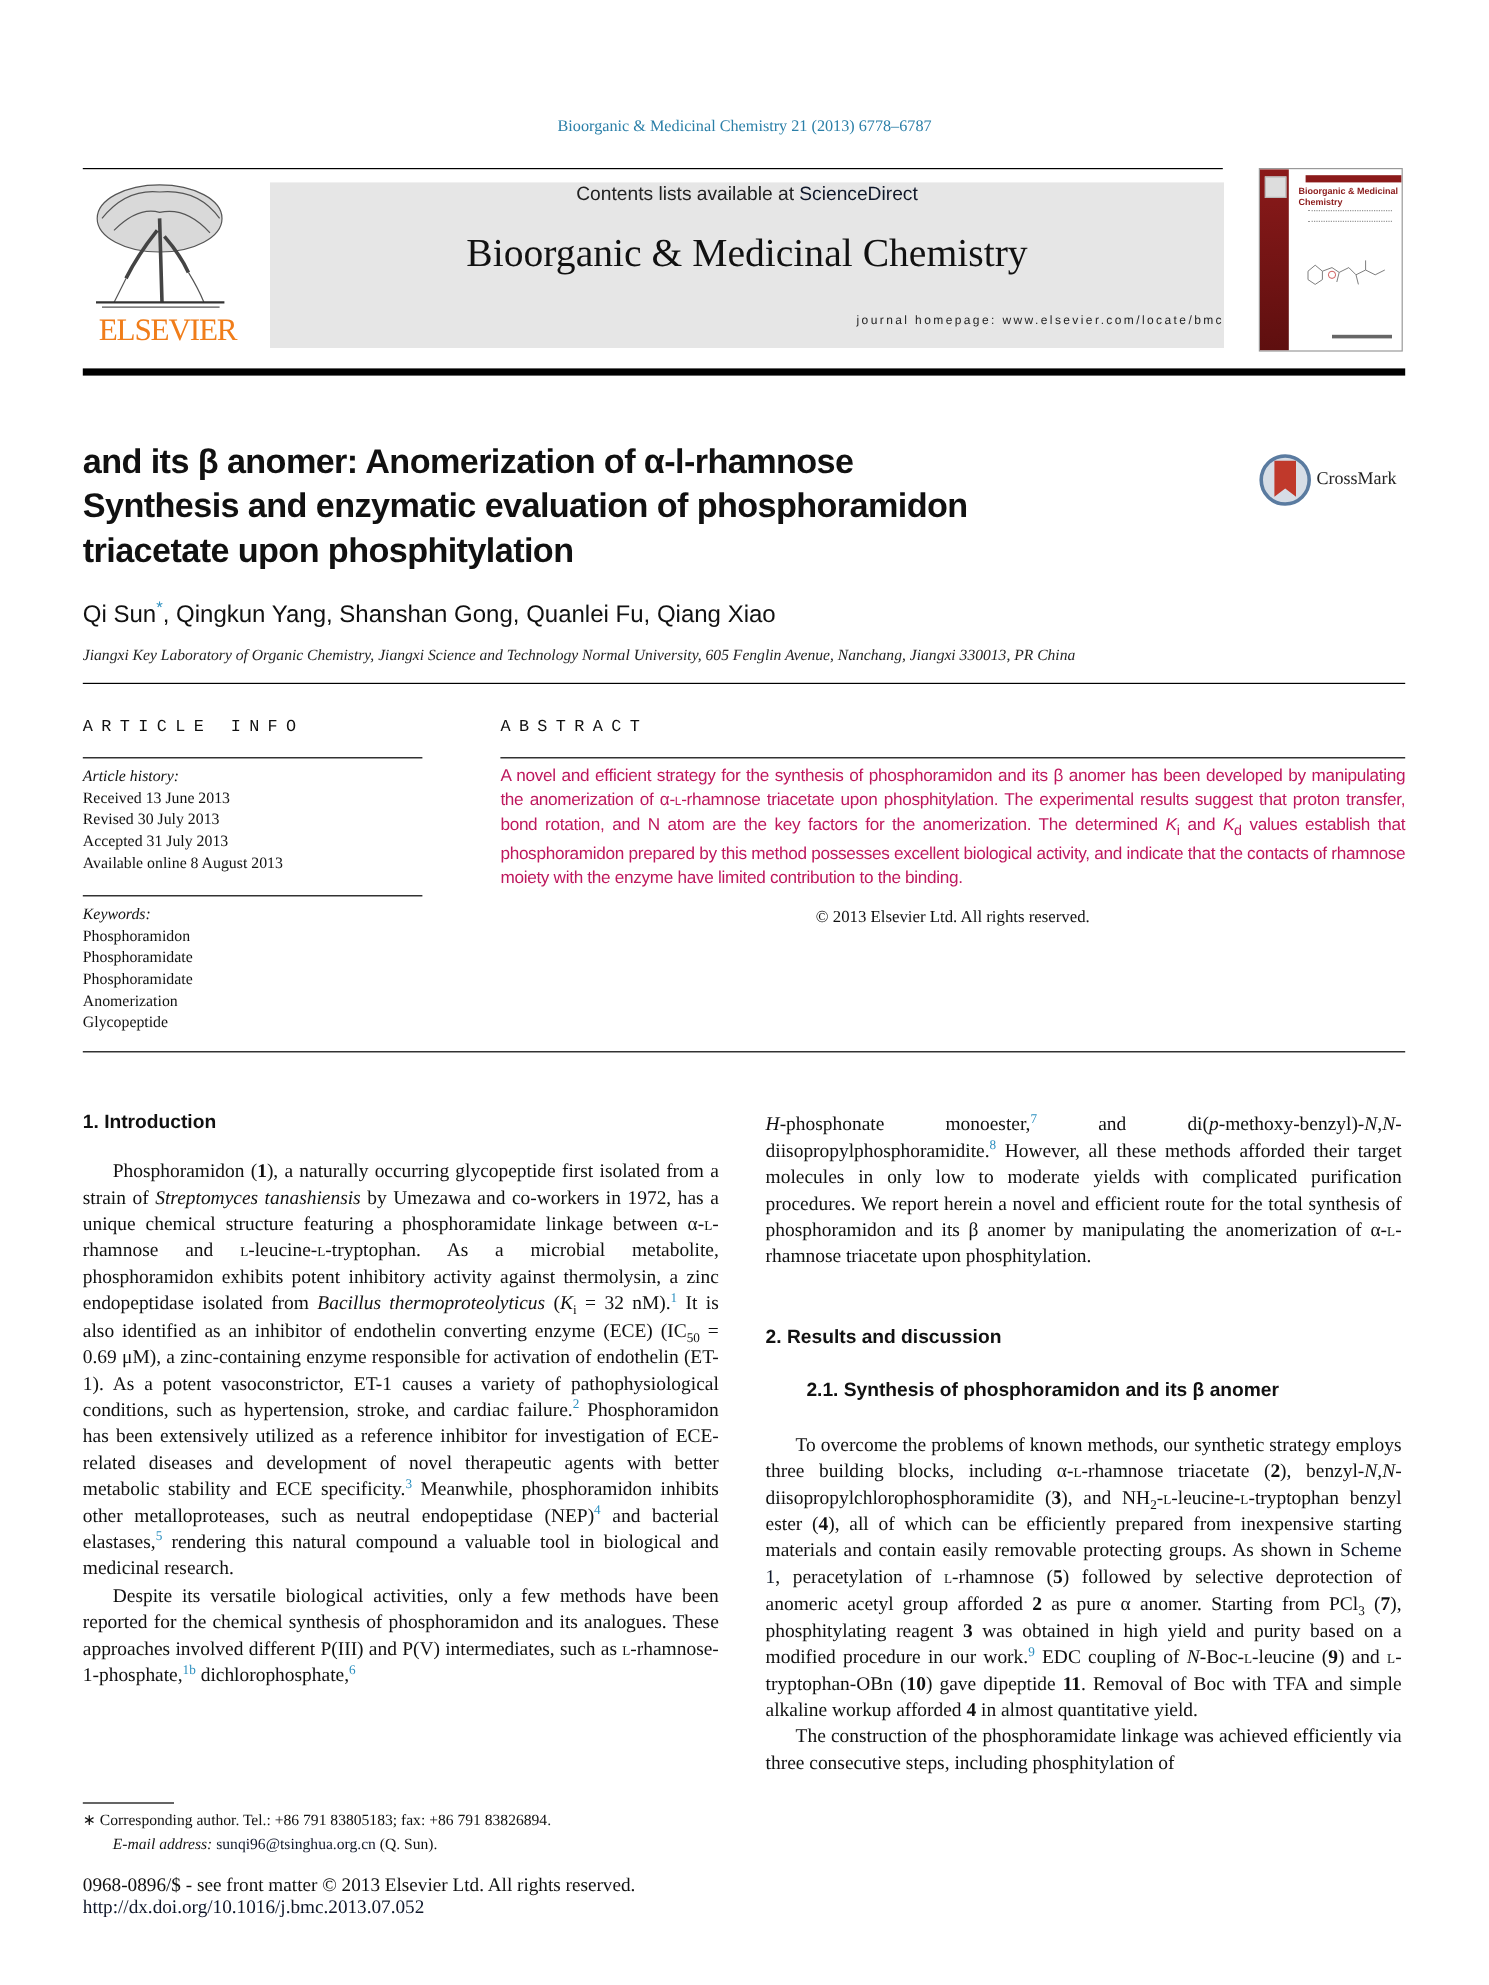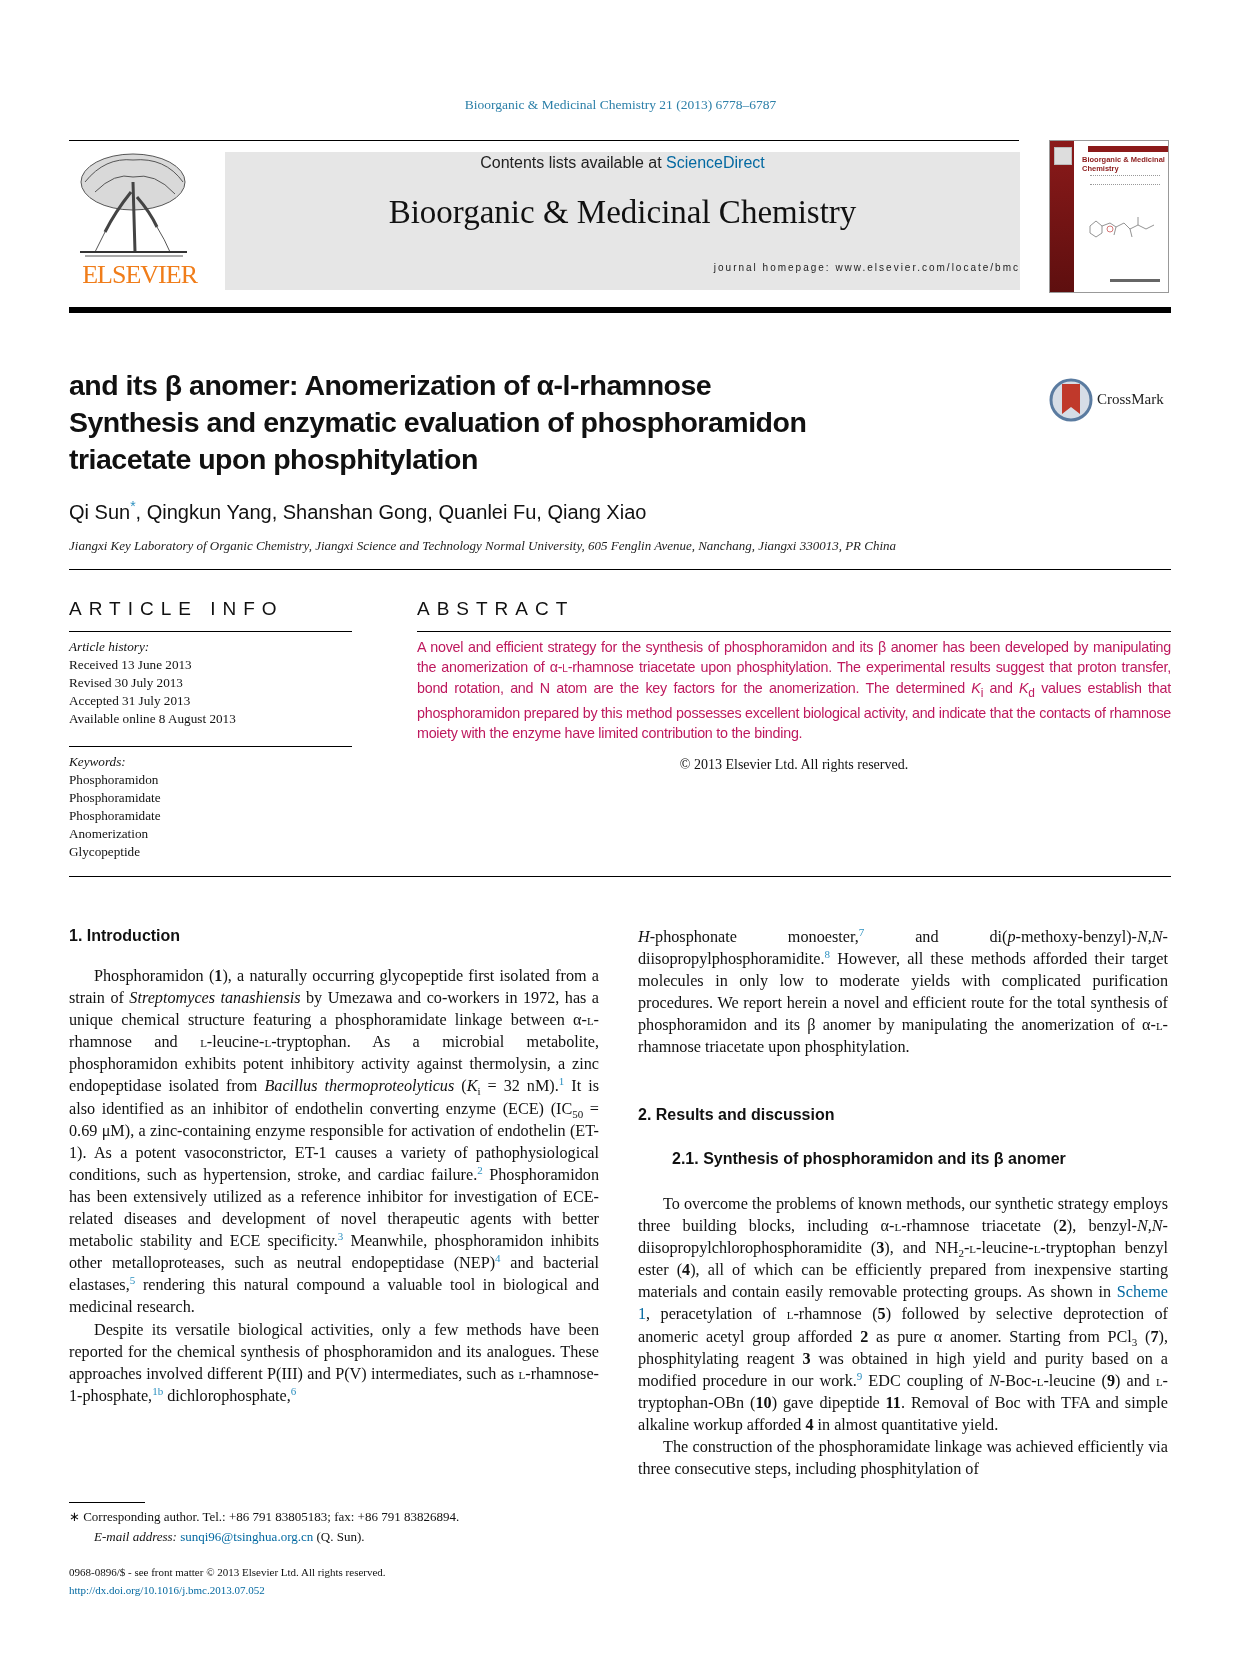--- a/index.html
+++ b/index.html
@@ -1,18 +1,18 @@
 <!DOCTYPE html>
 <html><head>
   <meta charset="utf-8">
   <style>
     html, body { margin: 0; padding: 0; background: #ffffff; }
     body { width: 1241px; height: 1654px; position: relative; overflow: hidden; color: #111; font-family: "Liberation Serif", serif; }
     .abs { position: absolute; }
-    .link { color: #0369a1; }
+    .link { color: #0f172a; }
     .journal-ref { left: 0; width: 1241px; top: 97px; text-align: center; font-size: 13.5px; color: #2b7fa8; }
     .rule-top { left: 69px; top: 140px; width: 950px; height: 1px; background: #000; }
     .logo { left: 69px; top: 152px; width: 128px; height: 140px; }
     .logo-tree { position: absolute; left: 6px; top: 0; width: 116px; height: 108px; }
     .logo-text { position: absolute; left: 0; top: 108px; width: 128px; text-align: right; color: #f07d1a; font-family: "Liberation Serif", serif; font-size: 26px; letter-spacing: -1px; }
     .banner { left: 225px; top: 152px; width: 795px; height: 138px; background: #e6e6e6; }
     .banner-contents { position: absolute; left: 0; width: 795px; top: 2px; text-align: center; font-family: "Liberation Sans", sans-serif; font-size: 16px; color: #222; }
     .banner-title { position: absolute; left: 0; width: 795px; top: 42px; text-align: center; font-family: "Liberation Serif", serif; font-size: 33px; color: #111; }
     .banner-home { position: absolute; left: 0; width: 795px; top: 110px; text-align: right; font-family: "Liberation Sans", sans-serif; font-size: 10px; letter-spacing: 2px; color: #222; }
     .cover { left: 1049px; top: 140px; width: 118px; height: 151px; border: 1px solid #999; background: #fff; overflow: hidden; }
@@ -24,21 +24,21 @@
     .cover-mol { position: absolute; left: 38px; top: 70px; width: 70px; height: 30px; }
     .cover-foot { position: absolute; left: 60px; top: 138px; width: 50px; height: 3px; background: #666; }
     .rule-thick { left: 69px; top: 307px; width: 1102px; height: 6px; background: #000; }
     .title { left: 69px; top: 367px; width: 840px; font-family: "Liberation Sans", sans-serif; font-weight: bold; font-size: 28.5px; line-height: 37px; color: #111; letter-spacing: -0.5px; }
     .crossmark { left: 1049px; top: 378px; width: 130px; height: 44px; }
     .crossmark-text { position: absolute; left: 48px; top: 13px; font-family: "Liberation Serif", serif; font-size: 15px; color: #222; }
     .authors { left: 69px; top: 498px; font-family: "Liberation Sans", sans-serif; font-size: 20px; color: #111; }
     .authors sup { color: #2b8fbf; font-size: 14px; }
     .affil { left: 69px; top: 538px; width: 1100px; font-style: italic; font-size: 13px; color: #222; }
     .rule-mid { left: 69px; top: 569px; width: 1102px; height: 1px; background: #000; }
-    .sect-cap { font-family: Liberation Sans, sans-serif; font-size: 19px; letter-spacing: 7px; color: #111; }
+    .sect-cap { font-family: Liberation Mono, monospace; font-size: 14px; letter-spacing: 7px; color: #111; }
     .ai-head { left: 69px; top: 598px; }
     .ab-head { left: 417px; top: 598px; }
     .rule-ai1 { left: 69px; top: 631px; width: 283px; height: 1px; background: #000; }
     .rule-ab1 { left: 417px; top: 631px; width: 754px; height: 1px; background: #000; }
     .ai-block { left: 69px; width: 283px; font-size: 13.2px; line-height: 18px; color: #111; }
     .ai-block .lbl { font-style: italic; }
     .hist { top: 638px; }
     .rule-ai2 { left: 69px; top: 746px; width: 283px; height: 1px; background: #000; }
     .kw { top: 753px; }
     .abstract { left: 417px; top: 637px; width: 754px; font-family: "Liberation Sans", sans-serif; font-size: 14.3px; line-height: 20.3px; text-align: justify; color: #be185d; letter-spacing: -0.25px; }
@@ -54,21 +54,21 @@
     .h2 { font-family: "Liberation Sans", sans-serif; font-weight: bold; font-size: 16px; color: #111; margin-left: 34px; }
     .col-left { left: 69px; top: 965px; }
     .intro-head { left: 69px; top: 927px; }
     .col-right-1 { left: 638px; top: 926px; }
     .res-head { left: 638px; top: 1106px; }
     .sub-head { left: 638px; top: 1150px; }
     .col-right-2 { left: 638px; top: 1193px; }
     .fn-rule { left: 69px; top: 1502px; width: 76px; height: 1px; background: #000; }
     .footnote { left: 69px; top: 1507px; width: 560px; font-size: 13px; line-height: 20px; color: #111; }
     .footnote .fn-line { padding-left: 25px; }
-    .frontmatter { left: 69px; top: 1563px; width: 560px; font-size: 11px; line-height: 18px; color: #111; }
+    .frontmatter { left: 69px; top: 1563px; width: 560px; font-size: 16px; line-height: 18px; color: #111; }
   </style>
 </head>
 <body>
 
 <div class="abs journal-ref link">Bioorganic &amp; Medicinal Chemistry 21 (2013) 6778–6787</div>
 <div class="abs rule-top"></div>
 
 <div class="abs logo">
   <svg class="logo-tree" viewBox="0 0 116 108">
     <g stroke="#555" fill="none" stroke-width="1">

